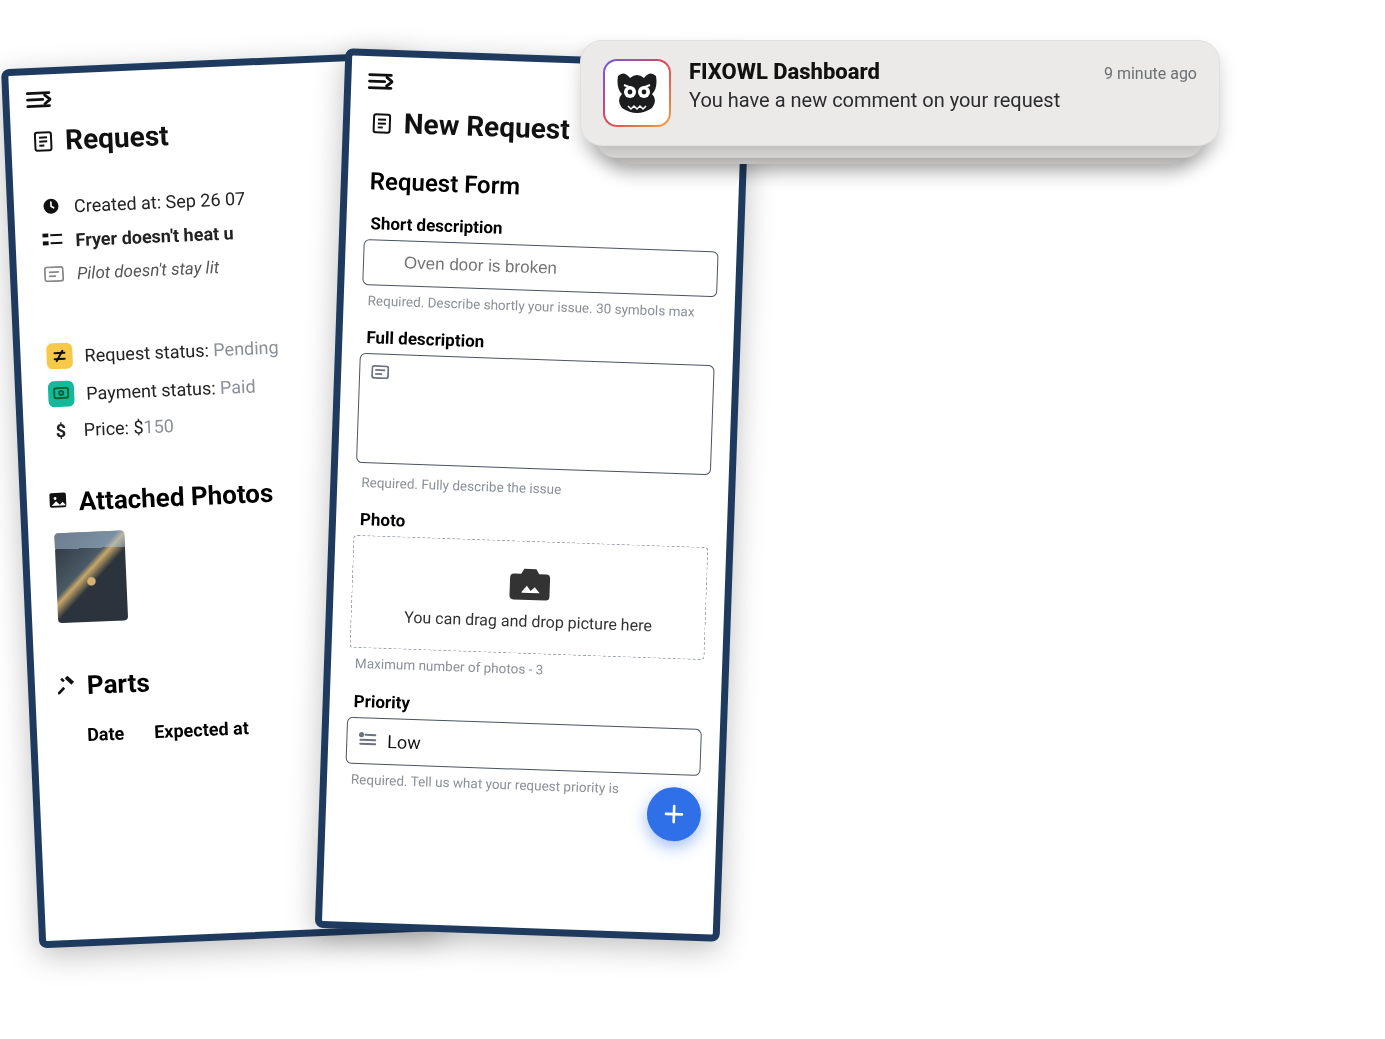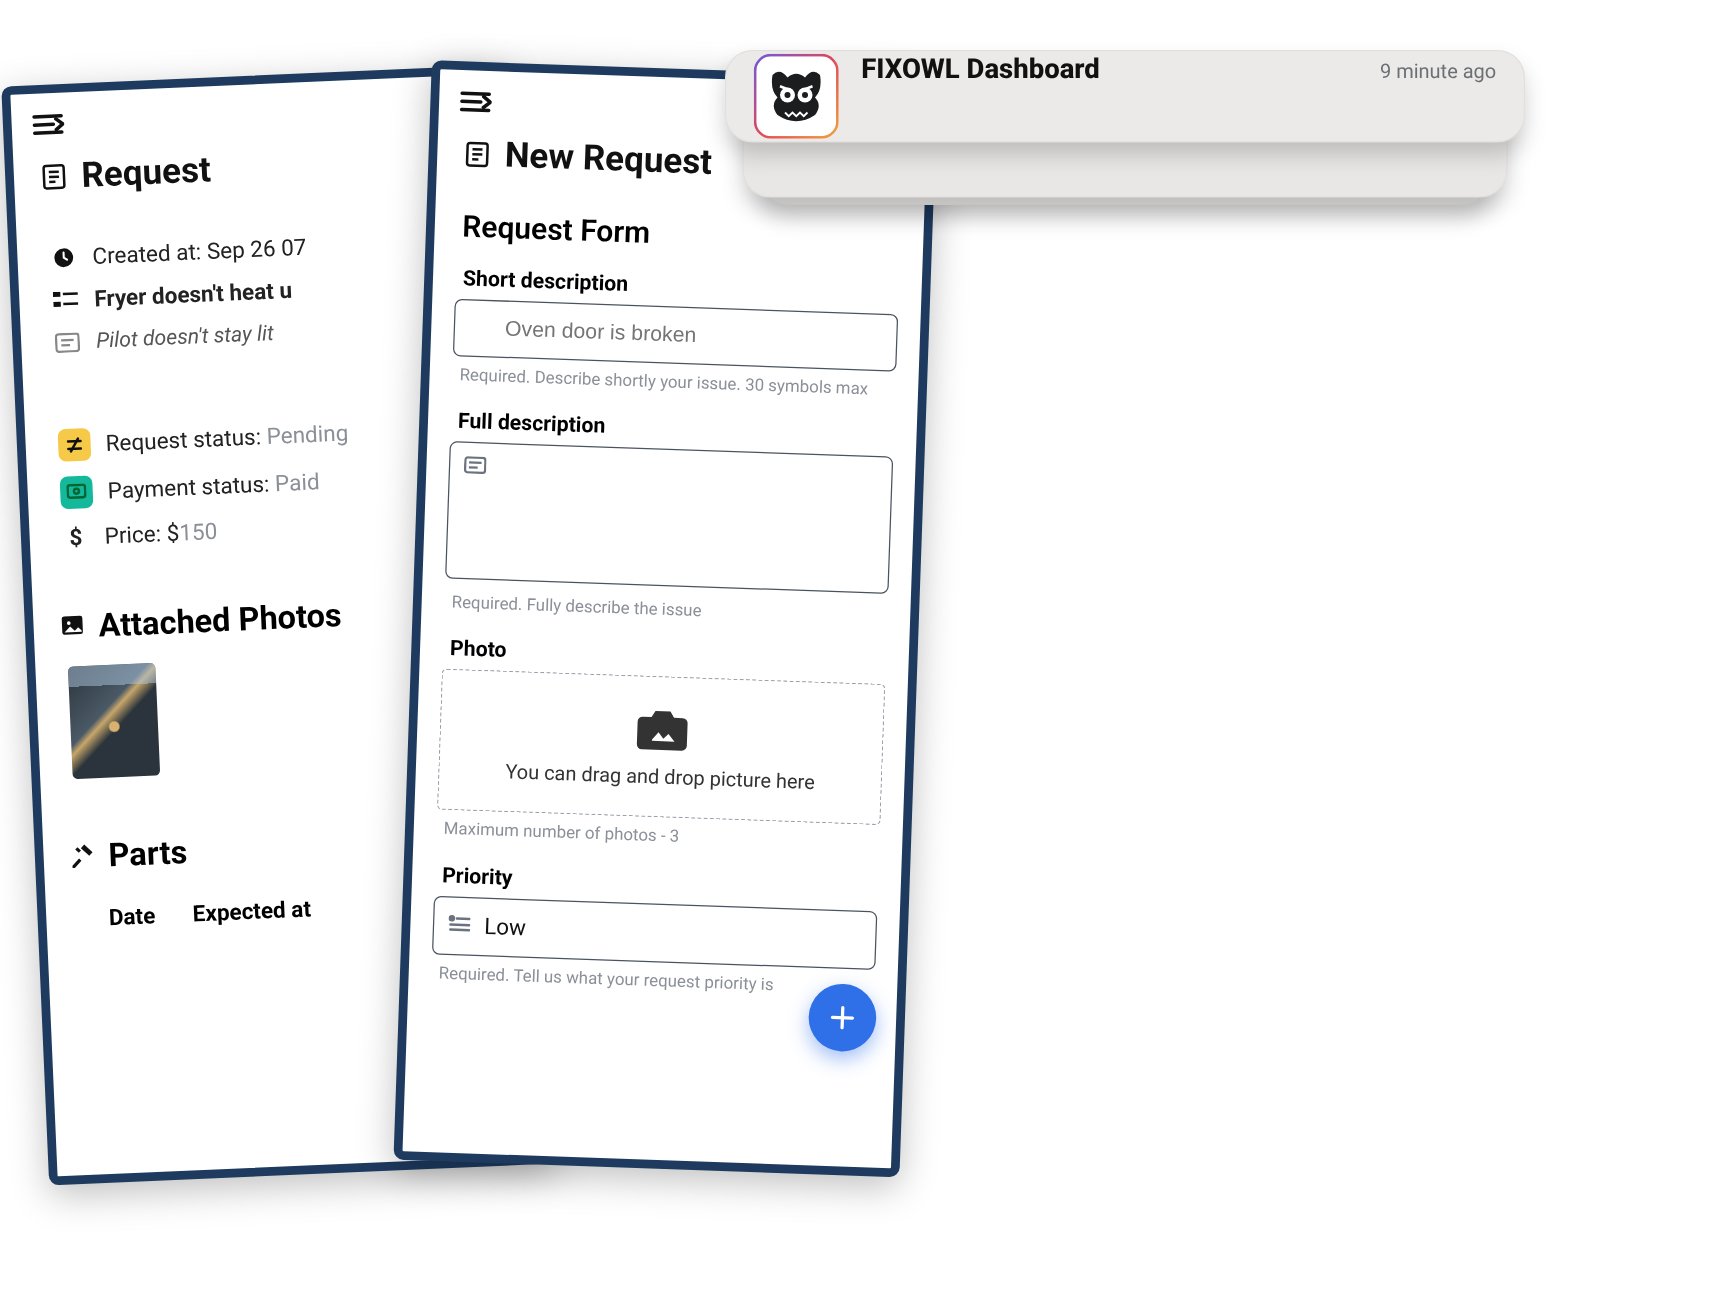--- a/index.html
+++ b/index.html
@@ -112,21 +112,21 @@
     font-size:30px; line-height:1;
   }
 
   
   .notif-stack {
     position:absolute; top:40px; left:580px; width:640px;
   }
   .notif {
     position:absolute; left:0; right:0;
     background:#eceae8; border:1px solid #e2e0de; border-radius:22px;
-    padding:2px 22px; box-shadow:0 10px 18px rgba(0,0,0,.18);
+    padding:18px 22px; box-shadow:0 10px 18px rgba(0,0,0,.18);
     display:flex; gap:18px; align-items:flex-start;
   }
   .notif.n3 { top:24px; left:28px; right:28px; background:#e5e3e1; }
   .notif.n2 { top:12px; left:14px; right:14px; background:#e9e7e5; }
   .notif.n1 { top:0; }
   .app-icon {
     width:68px; height:68px; border-radius:14px; background:#fff;
     display:flex; align-items:center; justify-content:center;
     border:2px solid transparent;
     background-image:linear-gradient(#fff,#fff),linear-gradient(135deg,#6a5ae0,#e0475a,#f2a33a);
@@ -358,15 +358,16 @@
           <circle cx="32" cy="22" r="2.4" fill="#1b1d1f"></circle>
         <path d="M12 15 L22 19 M38 15 L28 19" stroke="#fff" stroke-width="2"></path>
         <path d="M16 36 l3 3 3-3 3 3 3-3 3 3 3-3" fill="none" stroke="#fff" stroke-width="1.5"></path>
       </svg>
     </div>
     <div class="notif-body">
       <div class="notif-top">
         <span class="notif-title">FIXOWL Dashboard</span>
         <span class="notif-time">9 minute ago</span>
       </div>
+      <div class="notif-msg">You have a new comment  on your request</div>
     </div>
   </div>
 </div>
 
 </body></html>

